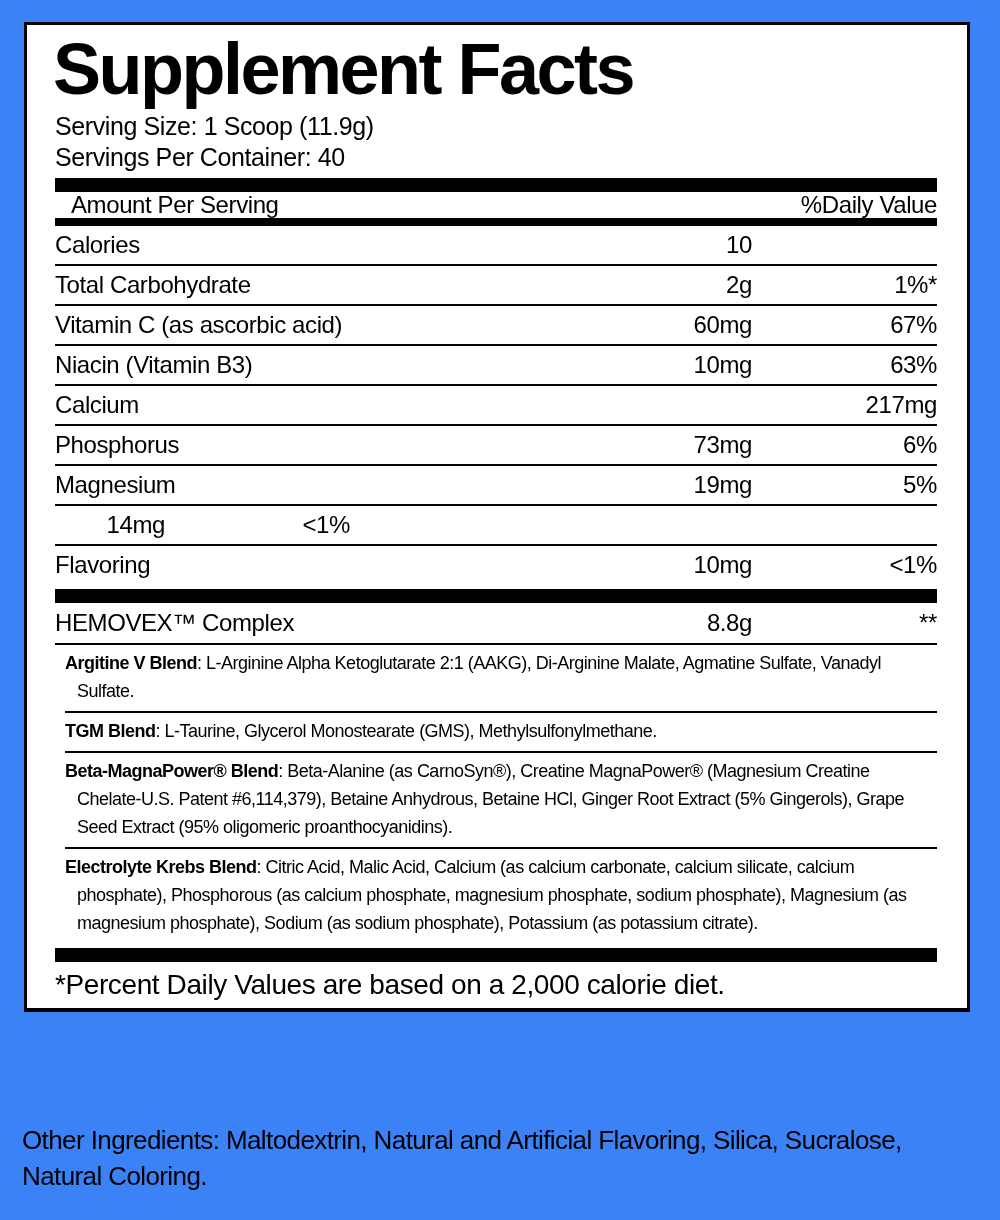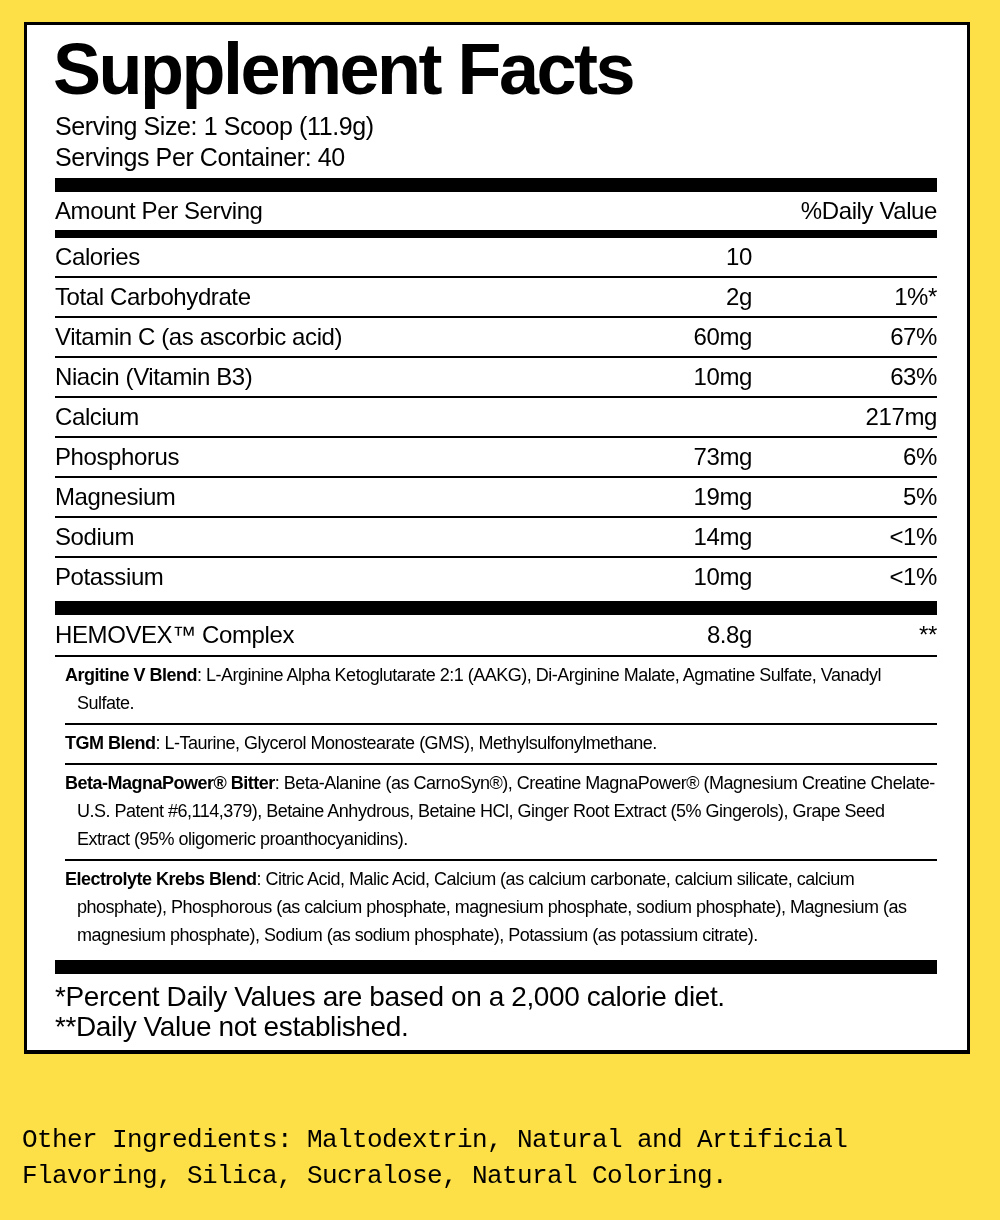--- a/index.html
+++ b/index.html
@@ -9,21 +9,21 @@
     width: 1000px;
     height: 1220px;
     font-family: "Liberation Sans", sans-serif;
     color: #000;
     -webkit-font-smoothing: antialiased;
   }
   .page {
     position: relative;
     width: 1000px;
     height: 1220px;
-    background: #fde047;
+    background: #3b82f6;
     overflow: hidden;
   }
   .panel {
     position: absolute;
     left: 24px;
     top: 22px;
     width: 946px;
     box-sizing: border-box;
     border: 3px solid #000;
     border-bottom-width: 4px;
@@ -42,23 +42,24 @@
     line-height: 31px;
     letter-spacing: -0.4px;
   }
   .bar { background: #000; }
   .bar-thick { height: 14px; margin-top: 5px; }
   .bar-med   { height: 8px; }
   .head-row {
     display: flex;
     justify-content: space-between;
     align-items: center;
-    height: 38px;
+    height: 26px;
     font-size: 24px;
     letter-spacing: -0.4px;
+    margin-left: 16px;
   }
   .nrow {
     display: flex;
     align-items: center;
     height: 38px;
     border-bottom: 2px solid #000;
     font-size: 24px;
     letter-spacing: -0.4px;
   }
   .nrows .nrow:last-child { border-bottom: none; }
@@ -93,21 +94,20 @@
   }
   .other-ingredients {
     position: absolute;
     left: 22px;
     top: 1122px;
     width: 962px;
     margin: 0;
     font-size: 26px;
     line-height: 36px;
     letter-spacing: -0.6px;
-    font-family: Liberation Mono, monospace;
   }
 </style>
 </head>
 <body>
 
 <div class="page">
   <div class="panel">
 
     <h1 class="title">Supplement Facts</h1>
 
@@ -152,26 +152,25 @@
         <span class="nname">Phosphorus</span>
         <span class="namt">73mg</span>
         <span class="ndv">6%</span>
       </div>
       <div class="nrow">
         <span class="nname">Magnesium</span>
         <span class="namt">19mg</span>
         <span class="ndv">5%</span>
       </div>
       <div class="nrow">
-        <span class="nname">Sodium</span>
         <span class="namt">14mg</span>
         <span class="ndv">&lt;1%</span>
       </div>
       <div class="nrow">
-        <span class="nname">Potassium</span>
+        <span class="nname">Flavoring</span>
         <span class="namt">10mg</span>
         <span class="ndv">&lt;1%</span>
       </div>
     </div>
 
     <div class="bar bar-thick"></div>
 
     <div class="nrow complex-row">
       <span class="nname">HEMOVEX™ Complex</span>
       <span class="namt">8.8g</span>
@@ -179,30 +178,29 @@
     </div>
 
     <div class="blends">
       <div class="blend">
         <p class="blend-text"><span class="blend-name">Argitine V Blend</span><span>: L-Arginine Alpha Ketoglutarate 2:1 (AAKG), Di-Arginine Malate, Agmatine Sulfate, Vanadyl Sulfate.</span></p>
       </div>
       <div class="blend">
         <p class="blend-text"><span class="blend-name">TGM Blend</span><span>: L-Taurine, Glycerol Monostearate (GMS), Methylsulfonylmethane.</span></p>
       </div>
       <div class="blend">
-        <p class="blend-text"><span class="blend-name">Beta-MagnaPower® Bitter</span><span>: Beta-Alanine (as CarnoSyn®), Creatine MagnaPower® (Magnesium Creatine Chelate-U.S. Patent #6,114,379), Betaine Anhydrous, Betaine HCl, Ginger Root Extract (5% Gingerols), Grape Seed Extract (95% oligomeric proanthocyanidins).</span></p>
+        <p class="blend-text"><span class="blend-name">Beta-MagnaPower® Blend</span><span>: Beta-Alanine (as CarnoSyn®), Creatine MagnaPower® (Magnesium Creatine Chelate-U.S. Patent #6,114,379), Betaine Anhydrous, Betaine HCl, Ginger Root Extract (5% Gingerols), Grape Seed Extract (95% oligomeric proanthocyanidins).</span></p>
       </div>
       <div class="blend">
         <p class="blend-text"><span class="blend-name">Electrolyte Krebs Blend</span><span>: Citric Acid, Malic Acid, Calcium (as calcium carbonate, calcium silicate, calcium phosphate), Phosphorous (as calcium phosphate, magnesium phosphate, sodium phosphate), Magnesium (as magnesium phosphate), Sodium (as sodium phosphate), Potassium (as potassium citrate).</span></p>
       </div>
     </div>
 
     <div class="bar bar-thick"></div>
 
     <div class="footnotes">
       <div>*Percent Daily Values are based on a 2,000 calorie diet.</div>
-      <div>**Daily Value not established.</div>
     </div>
 
   </div>
 
   <p class="other-ingredients">Other Ingredients: Maltodextrin, Natural and Artificial Flavoring, Silica, Sucralose, Natural Coloring.</p>
 </div>
 
 </body></html>

